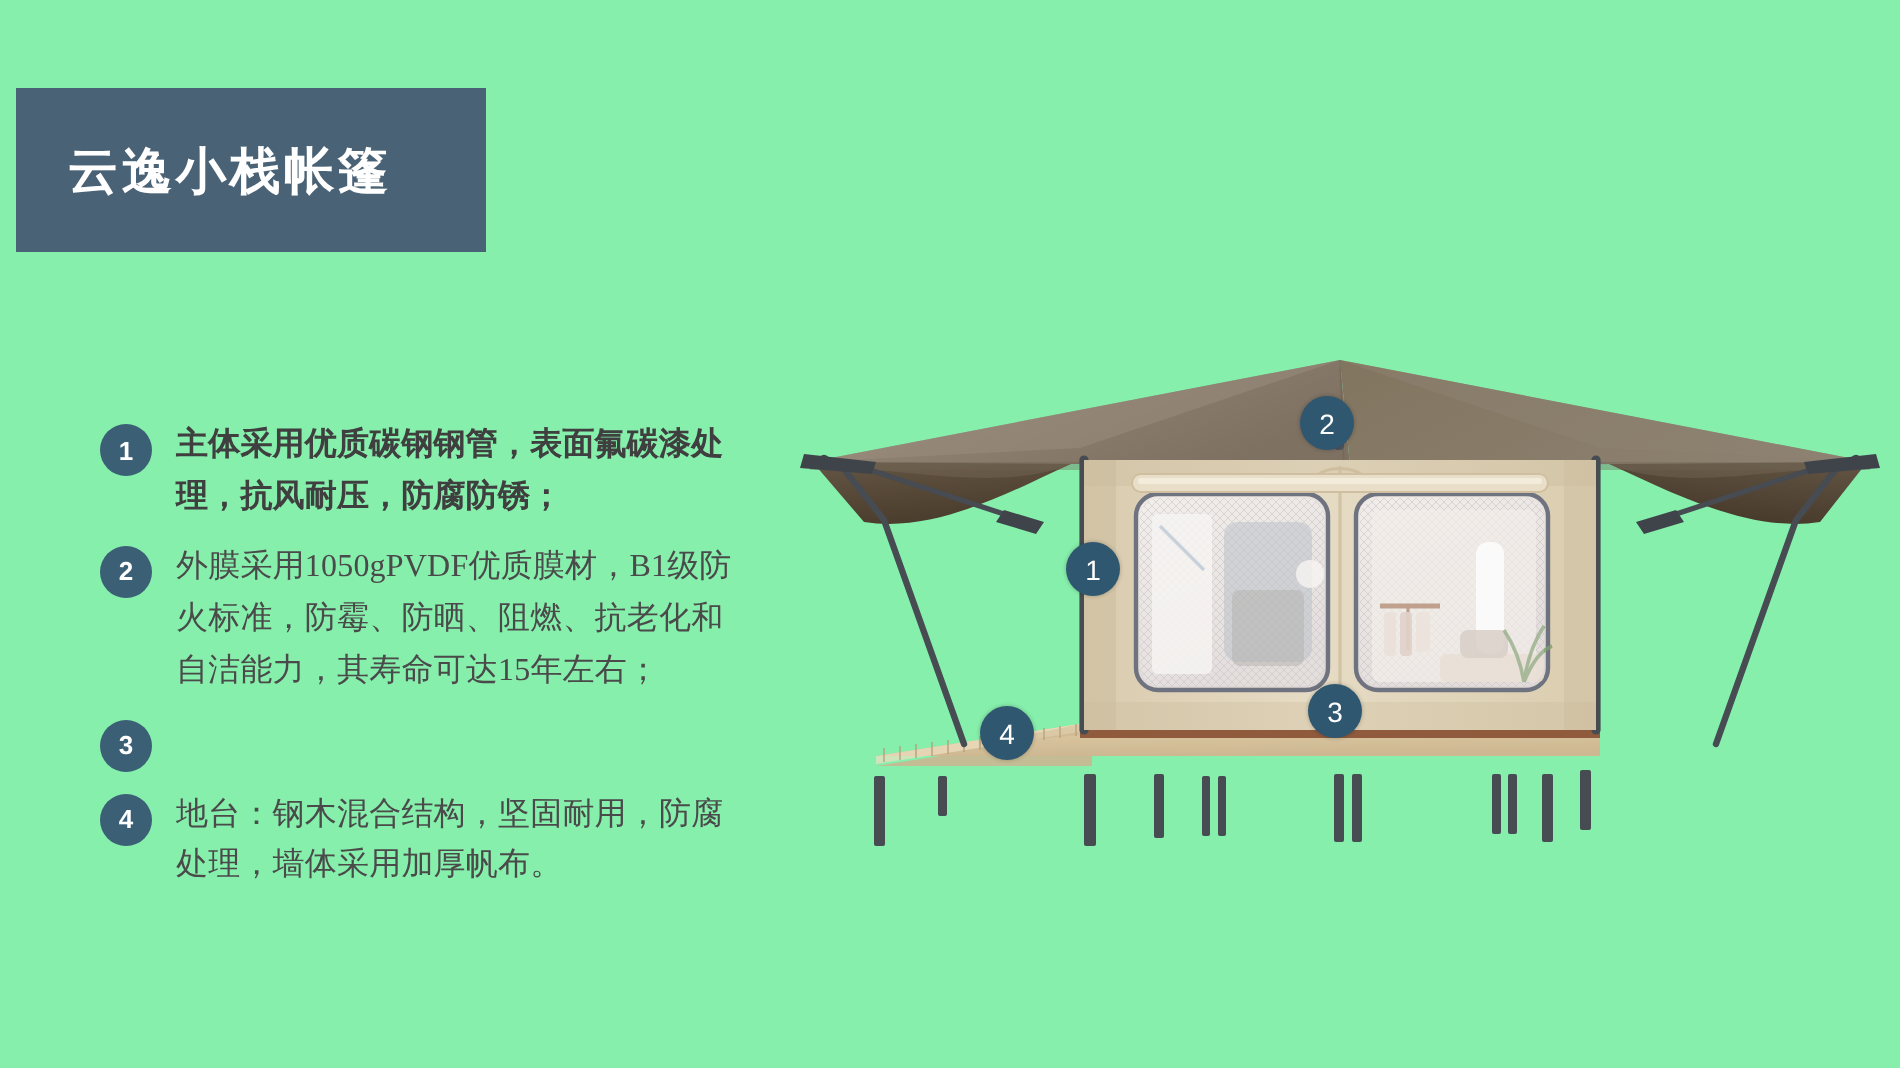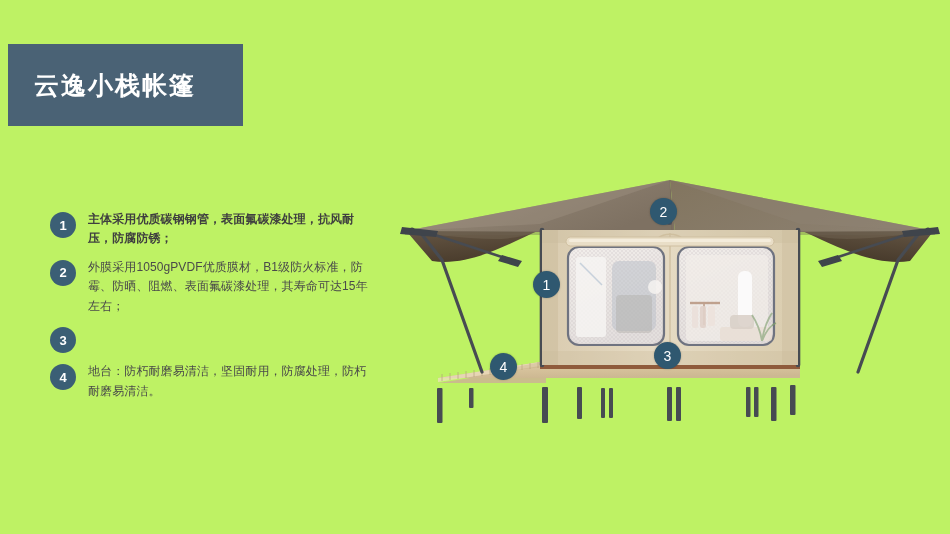--- a/index.html
+++ b/index.html
@@ -5,21 +5,21 @@
   * { margin:0; padding:0; box-sizing:border-box; }
   html, body {
     width:950px; height:534px;
     background:#f0f0f0;
     font-family:"Liberation Sans","DejaVu Sans",sans-serif;
     overflow:hidden;
   }
   #slide {
     position:relative;
     width:950px; height:534px;
-    background:#bef264;
+    background:#86efac;
   }
 
   
   #title-banner {
     position:absolute;
     left:8px; top:44px;
     width:235px; height:82px;
     background:#4a6275;
     display:flex; align-items:center;
   }
@@ -51,24 +51,25 @@
     color:#fff;
     font-size:13px;
     font-weight:bold;
     display:flex;
     align-items:center;
     justify-content:center;
     margin-top:2px;
   }
   .feature-text {
     margin-left:12px;
-    font-size:12px;
+    font-size:16px;
     line-height:1.62;
     color:#4a4a4a;
     letter-spacing:.1px;
+    font-family:Liberation Serif, serif;
   }
   .feature-row.is-bold .feature-text {
     font-weight:bold;
     color:#3f3f3f;
   }
 
   
   #tent-figure {
     position:absolute;
     left:390px; top:175px;
@@ -105,30 +106,30 @@
 
   <div id="feature-list">
 
     <div class="feature-row is-bold">
       <div class="feature-badge">1</div>
       <div class="feature-text">主体采用优质碳钢钢管，表面氟碳漆处理，抗风耐压，防腐防锈；</div>
     </div>
 
     <div class="feature-row">
       <div class="feature-badge">2</div>
-      <div class="feature-text">外膜采用1050gPVDF优质膜材，B1级防火标准，防霉、防晒、阻燃、表面氟碳漆处理，其寿命可达15年左右；</div>
+      <div class="feature-text">外膜采用1050gPVDF优质膜材，B1级防火标准，防霉、防晒、阻燃、抗老化和自洁能力，其寿命可达15年左右；</div>
     </div>
 
     <div class="feature-row">
       <div class="feature-badge">3</div>
     </div>
 
     <div class="feature-row">
       <div class="feature-badge">4</div>
-      <div class="feature-text">地台：防朽耐磨易清洁，坚固耐用，防腐处理，防朽耐磨易清洁。</div>
+      <div class="feature-text">地台：钢木混合结构，坚固耐用，防腐处理，墙体采用加厚帆布。</div>
     </div>
 
   </div>
 
   <div id="tent-figure">
     <svg viewBox="0 0 560 255" xmlns="http://www.w3.org/2000/svg">
       <defs>
         <linearGradient id="roofL" x1="0" y1="0" x2="1" y2="0.5">
           <stop offset="0" stop-color="#9a8d7c"></stop>
           <stop offset="1" stop-color="#7e7162"></stop>

